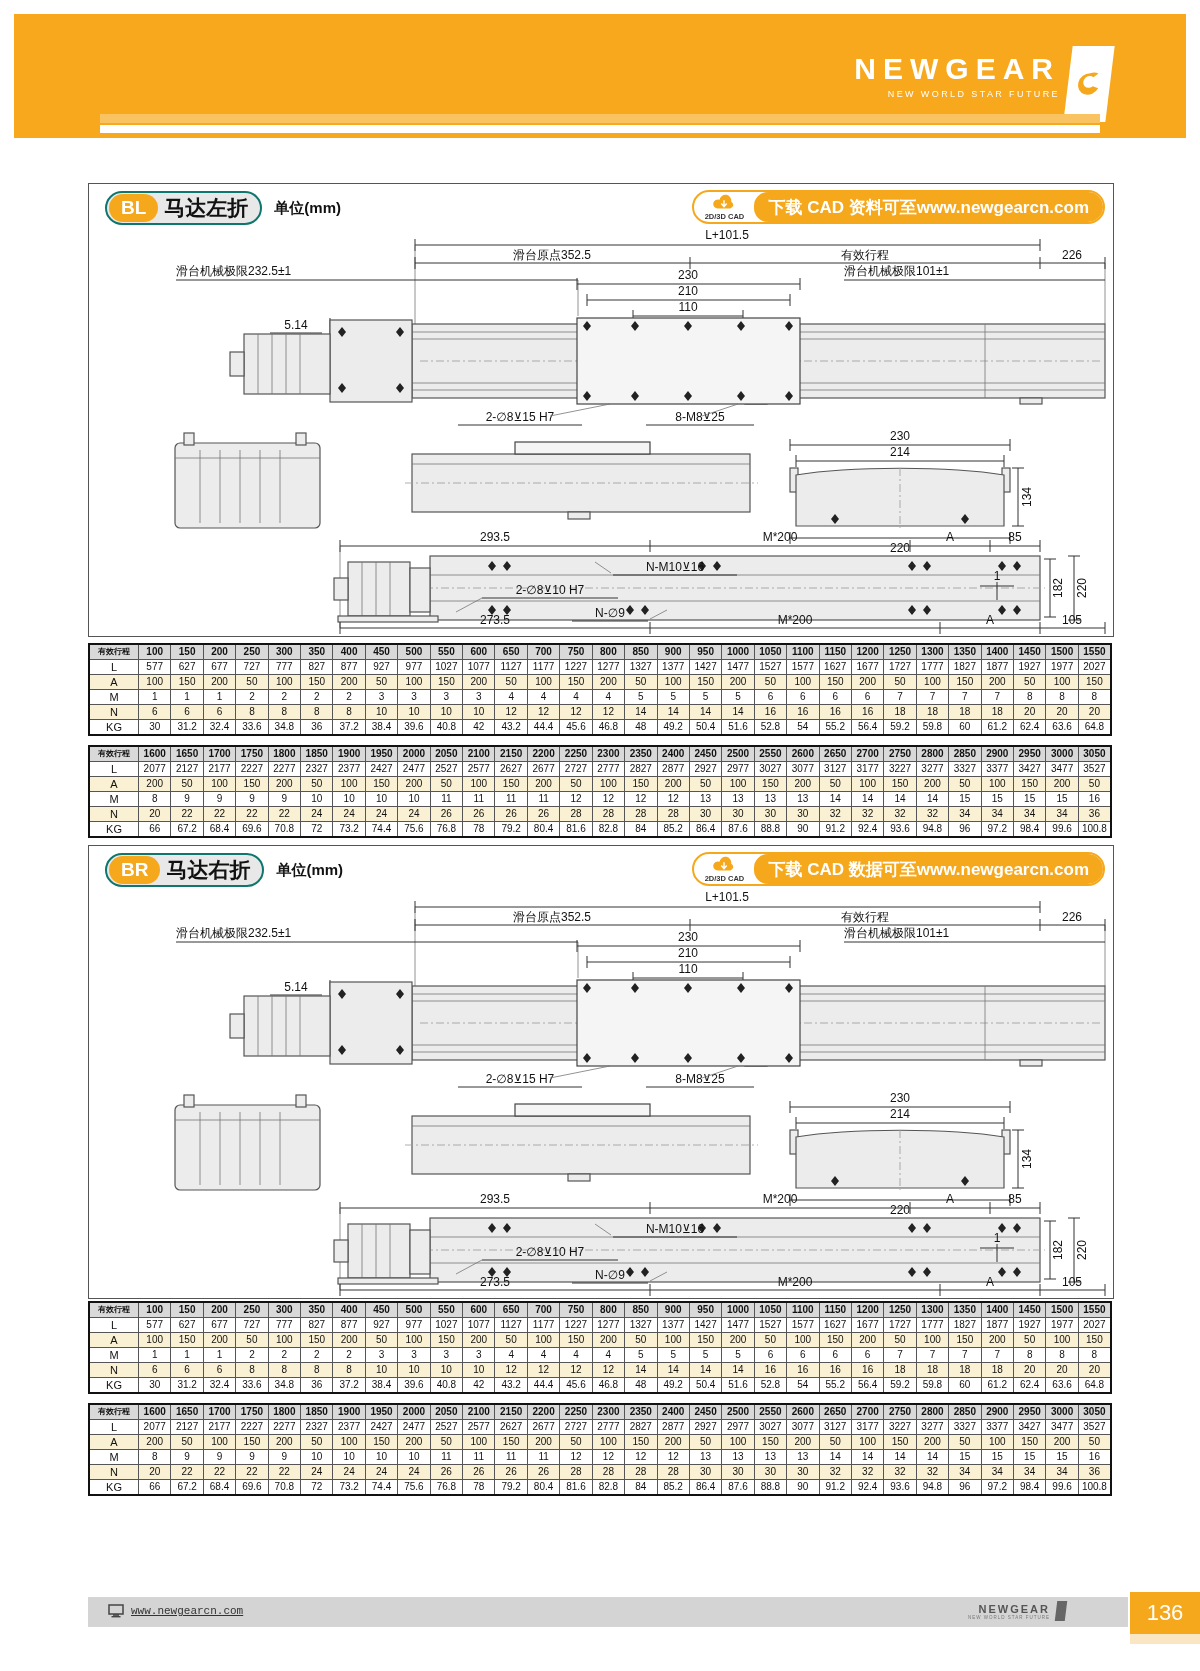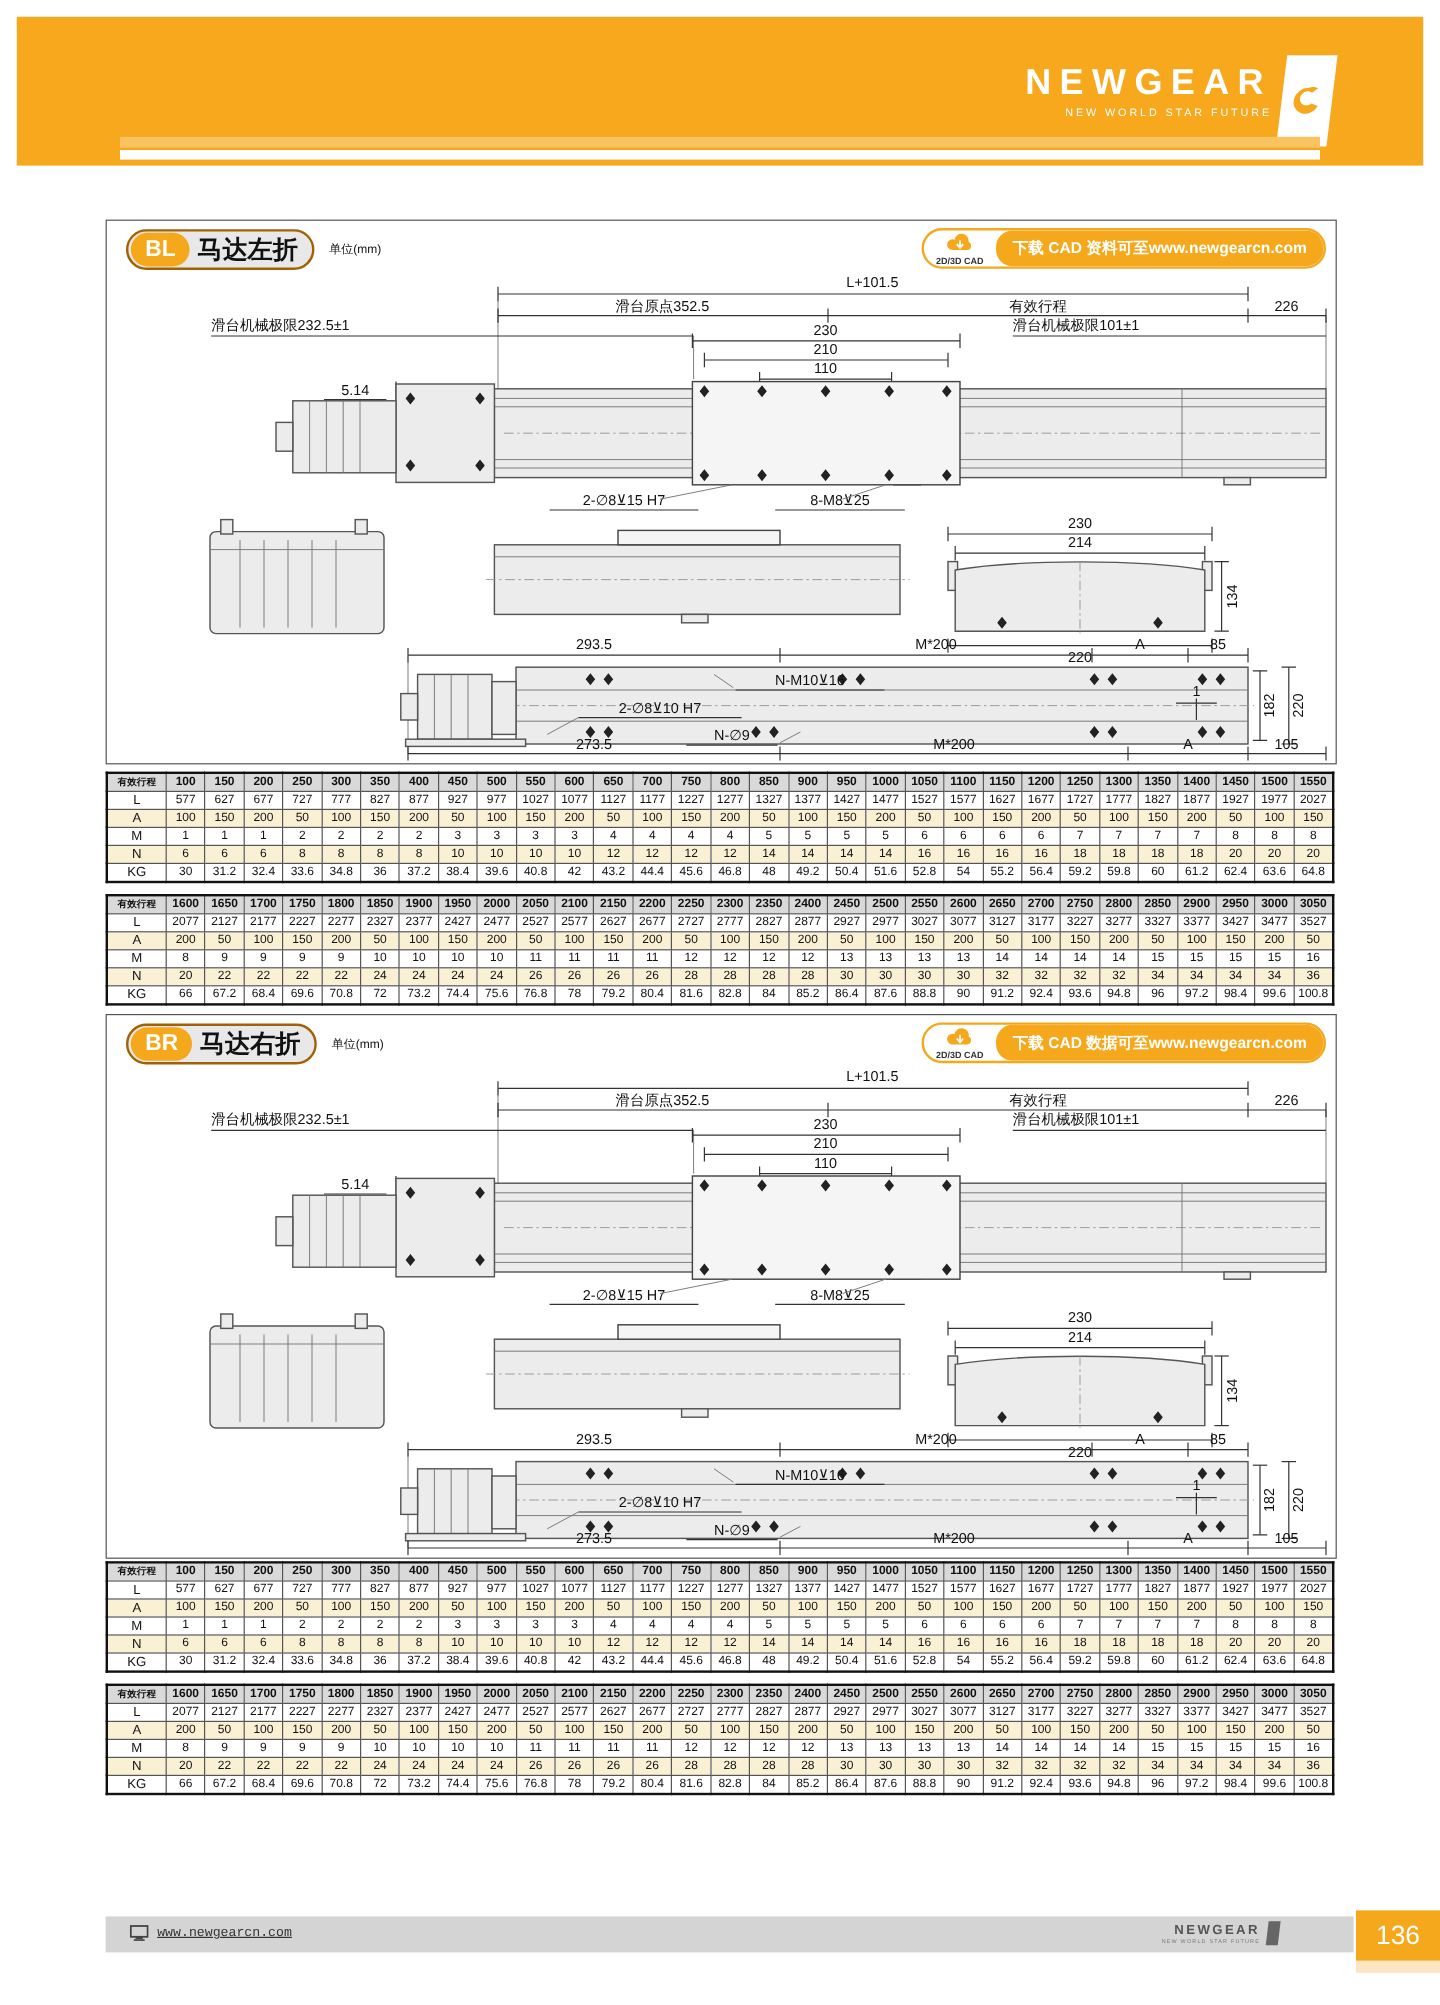--- a/index.html
+++ b/index.html
@@ -12,28 +12,28 @@
   .logo { position:absolute; right:126px; top:40px; text-align:right; color:#fff; }
   .logo .brand { font-size:30px; font-weight:bold; letter-spacing:7px; line-height:30px; }
   .logo .tag { font-size:9px; letter-spacing:2.4px; margin-top:5px; }
   .mark { position:absolute; right:76px; top:32px; width:42px; height:76px; background:#fff; transform:skewX(-7deg); display:flex; align-items:center; justify-content:center; }
 
   
   .section { position:absolute; left:88px; width:1024px; height:452px; border:1px solid #555; background:#fff; }
   #sec-bl { top:183px; }
   #sec-br { top:845px; }
   .sec-head { position:absolute; left:16px; top:7px; display:flex; align-items:center; gap:12px; z-index:2; }
-  .badge { display:flex; align-items:center; border:2px solid #a16207; border-radius:19px; background:#E8E8E8; height:34px; box-sizing:border-box; }
+  .badge { display:flex; align-items:center; border:2px solid #0f766e; border-radius:19px; background:#E8E8E8; height:34px; box-sizing:border-box; }
   .badge .code { background:#F6A81C; color:#fff; font-weight:bold; font-size:19px; border-radius:15px; margin:2px; padding:2px 12px; line-height:24px; }
   .badge .ttl { font-weight:bold; font-size:21px; color:#111; padding:0 12px 0 4px; }
-  .unit { font-size:10px; font-weight:normal; color:#111; }
+  .unit { font-size:15px; font-weight:bold; color:#111; }
   .cad { position:absolute; right:8px; top:6px; display:flex; align-items:center; height:34px; border:2px solid #F6A81C; border-radius:18px; background:#fff; box-sizing:border-box; overflow:hidden; cursor:pointer; }
   .cad .iconwrap { width:60px; text-align:center; line-height:1; padding-top:1px; }
   .cad .iconwrap .cadlbl { font-size:7.5px; font-weight:bold; color:#333; display:block; margin-top:-2px; }
-  .cad .txt { background:#F6A81C; color:#fff; font-size:13px; font-weight:bold; padding:0 14px; align-self:stretch; display:flex; align-items:center; border-radius:14px 0 0 14px; }
+  .cad .txt { background:#F6A81C; color:#fff; font-size:17px; font-weight:bold; padding:0 14px; align-self:stretch; display:flex; align-items:center; border-radius:14px 0 0 14px; }
   .drawing { position:absolute; left:1px; top:44px; width:1020px; height:406px; }
 
   
   svg.draw text { font-family:"Liberation Sans", sans-serif; font-size:12px; fill:#111; }
   svg.draw .dim-t { text-anchor:middle; }
   .dl { stroke:#333; stroke-width:1; fill:none; }
   .tk { stroke:#333; stroke-width:1; }
   .thin { stroke:#777; stroke-width:0.8; fill:none; }
   .cl { stroke:#999; stroke-width:0.8; fill:none; stroke-dasharray:8 3 2 3; }
   .ol { stroke:#555; stroke-width:1.2; fill:#ECECEC; }

